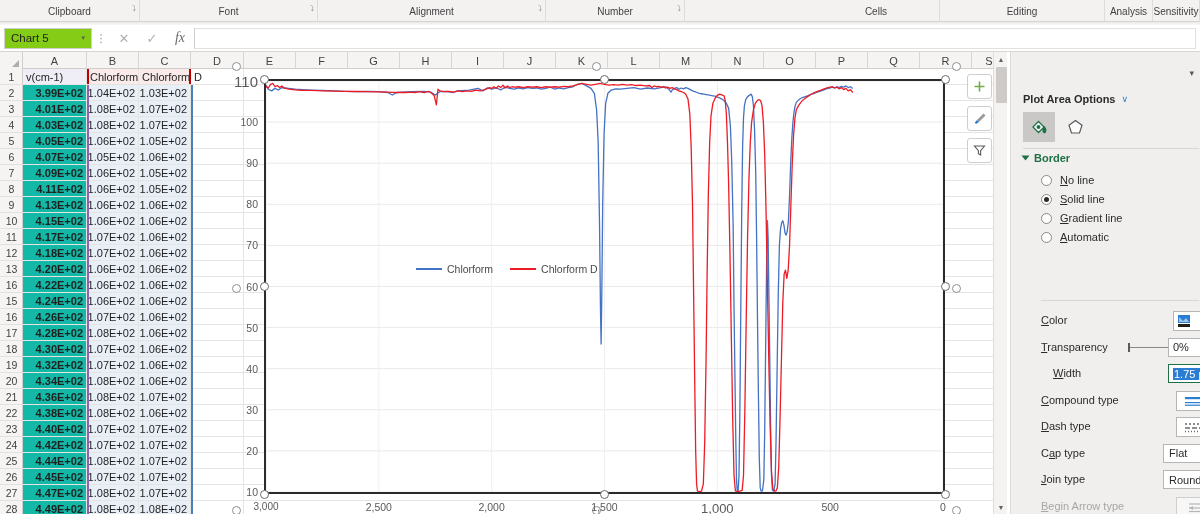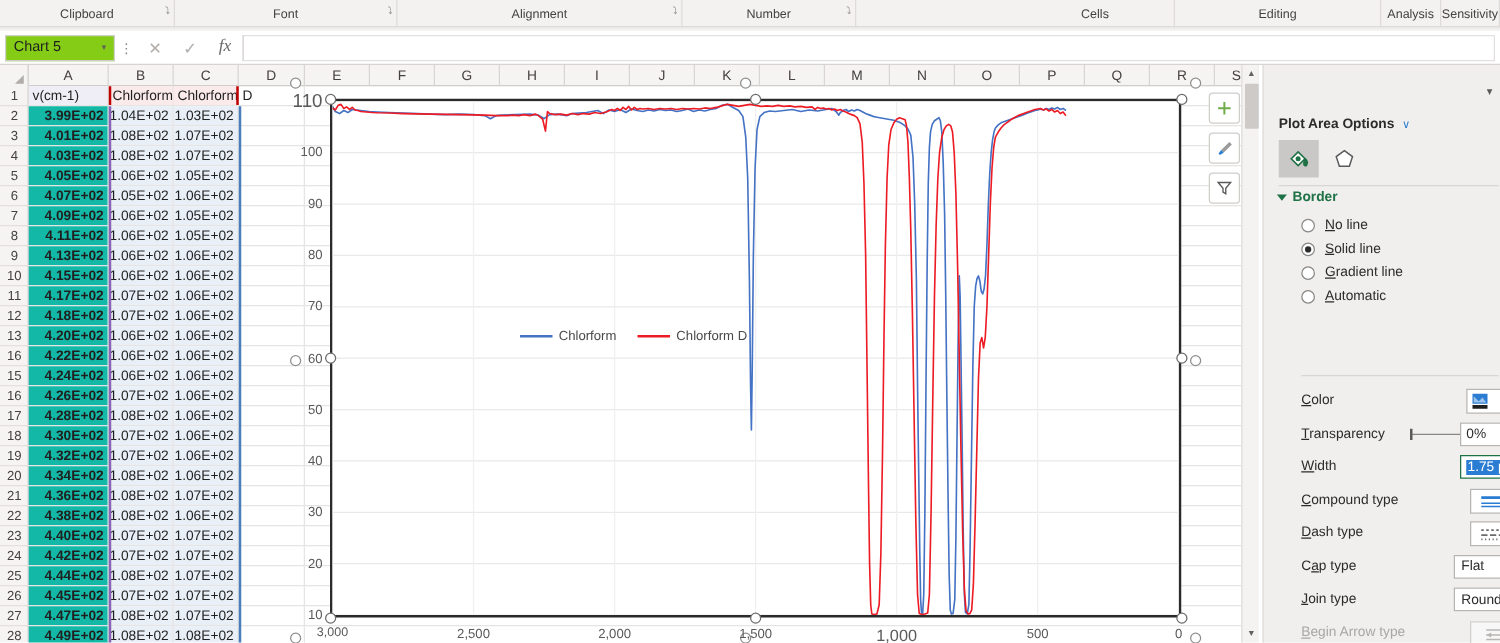--- a/index.html
+++ b/index.html
@@ -685,21 +685,21 @@
         <svg width="15" height="14" viewBox="0 0 15 14">
           <rect x="1" y="1" width="12" height="8" fill="#2b7cd3"></rect>
           <path d="M2 3 L6 7 L9 4 L12 8 L2 8 Z" fill="#ffffff" opacity="0.55"></path>
           <rect x="1" y="10" width="12" height="3" fill="#1f1f1f"></rect>
         </svg>
       </div>
       <div class="prop-label" style="top: 288.5px;"><span class="u">T</span>ransparency</div>
       <div class="slider-track" style="top: 294.5px;"></div>
       <div class="slider-knob" style="top: 290.5px;"></div>
       <div class="ctl-text" style="top: 285.5px;">0%</div>
-      <div class="prop-label" style="top: 315px;"><span class="u">W</span>idth</div>
+      <div class="prop-label" style="top: 315px; margin-left: 12px;"><span class="u">W</span>idth</div>
       <div class="ctl-text sel" style="top: 312px;">
         <span>1.75 pt</span>
       </div>
       <div class="prop-label" style="top: 341.5px;"><span class="u">C</span>ompound type</div>
       <div class="mini-line-icon" style="top: 338.5px; opacity: 1;">
         <svg width="26" height="14" viewBox="0 0 26 14">
           <rect x="2" y="3" width="20" height="2.2" fill="#2b7cd3"></rect>
           <rect x="2" y="8" width="20" height="1.2" fill="#2b7cd3"></rect>
           <rect x="2" y="10.6" width="20" height="1.2" fill="#2b7cd3"></rect>
         </svg>

